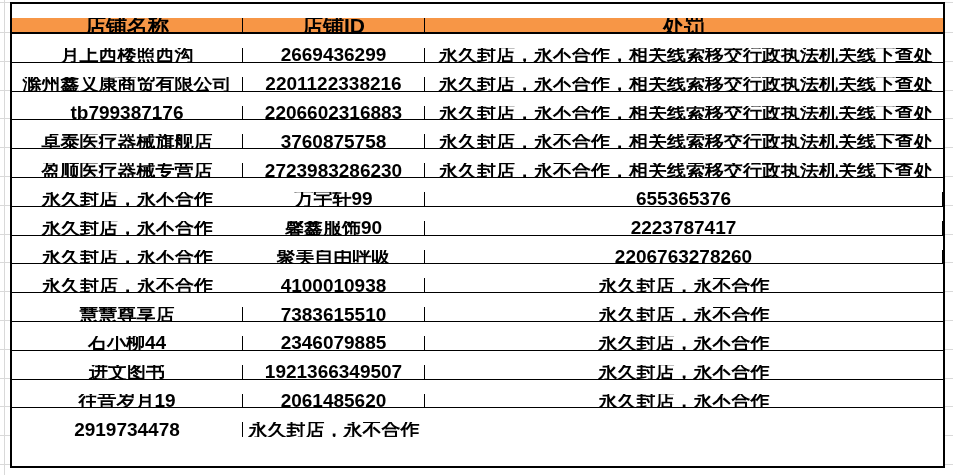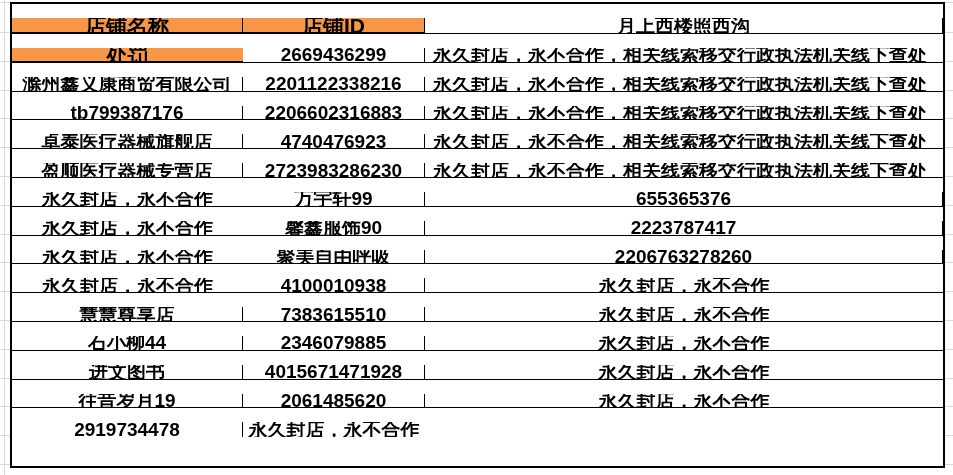--- a/index.html
+++ b/index.html
@@ -26,21 +26,21 @@
     grid-template-columns: 231px 182px 518px;
     grid-template-rows: 30px repeat(15, 28.8px);
     background: #ffffff;
   }
   .cell {
     border-right: 1px solid #000000;
     border-bottom: 1px solid #000000;
     display: flex; align-items: center; justify-content: center;
     overflow: hidden; white-space: nowrap;
     font-size: 19px; font-weight: 600;
-    padding: 0 8px;
+    padding: 0 14px;
     line-height: 1;
     margin-top: 14px;
   }
   .cell.col-last { border-right: none; }
   .cell.row-last { border-bottom: none; }
   .cell.header {
     background: #F79646;
     font-size: 21px; font-weight: 700;
     border-bottom: 2px solid #000000;
   }
@@ -85,33 +85,33 @@
     <div class="stub" style="top: 348.8px;"></div>
     <div class="stub" style="top: 377.6px;"></div>
     <div class="stub" style="top: 406.4px;"></div>
     <div class="stub" style="top: 435.2px;"></div>
     <div class="stub" style="top: 464px;"></div>
   </div>
 
 <div class="sheet-table">
   <div class="cell header">店铺名称</div>
   <div class="cell header">店铺ID</div>
-  <div class="cell">月上西楼照西沟</div>
+  <div class="cell header col-last">处罚</div>
 
-<div class="cell header col-last">处罚</div>
+<div class="cell">月上西楼照西沟</div>
     <div class="cell">2669436299</div>
     <div class="cell col-last punish-left">永久封店，永不合作，相关线索移交行政执法机关线下查处</div>
     <div class="cell">滁州鑫义康商贸有限公司</div>
     <div class="cell">2201122338216</div>
     <div class="cell col-last punish-left">永久封店，永不合作，相关线索移交行政执法机关线下查处</div>
     <div class="cell">tb799387176</div>
     <div class="cell">2206602316883</div>
     <div class="cell col-last punish-left">永久封店，永不合作，相关线索移交行政执法机关线下查处</div>
     <div class="cell">卓泰医疗器械旗舰店</div>
-    <div class="cell">4740476923</div>
+    <div class="cell">3760875758</div>
     <div class="cell col-last punish-left">永久封店，永不合作，相关线索移交行政执法机关线下查处</div>
     <div class="cell">盈顺医疗器械专营店</div>
     <div class="cell">2723983286230</div>
     <div class="cell col-last punish-left">永久封店，永不合作，相关线索移交行政执法机关线下查处</div>
     <div class="cell col-last">永久封店，永不合作</div>
     <div class="cell">万宇轩99</div>
     <div class="cell">655365376</div>
     <div class="cell col-last">永久封店，永不合作</div>
     <div class="cell">馨鑫服饰90</div>
     <div class="cell">2223787417</div>
@@ -121,20 +121,20 @@
     <div class="cell col-last">永久封店，永不合作</div>
     <div class="cell">4100010938</div>
     <div class="cell col-last">永久封店，永不合作</div>
     <div class="cell">慧慧尊享店</div>
     <div class="cell">7383615510</div>
     <div class="cell col-last">永久封店，永不合作</div>
     <div class="cell">石小柳44</div>
     <div class="cell">2346079885</div>
     <div class="cell col-last">永久封店，永不合作</div>
     <div class="cell">进文图书</div>
-    <div class="cell">4015671471928</div>
+    <div class="cell">1921366349507</div>
     <div class="cell col-last">永久封店，永不合作</div>
     <div class="cell">往昔岁月19</div>
     <div class="cell">2061485620</div>
     <div class="cell col-last">永久封店，永不合作</div>
     <div class="cell row-last">2919734478</div>
     <div class="cell col-last row-last">永久封店，永不合作</div>
   </div>
 
 </body></html>

